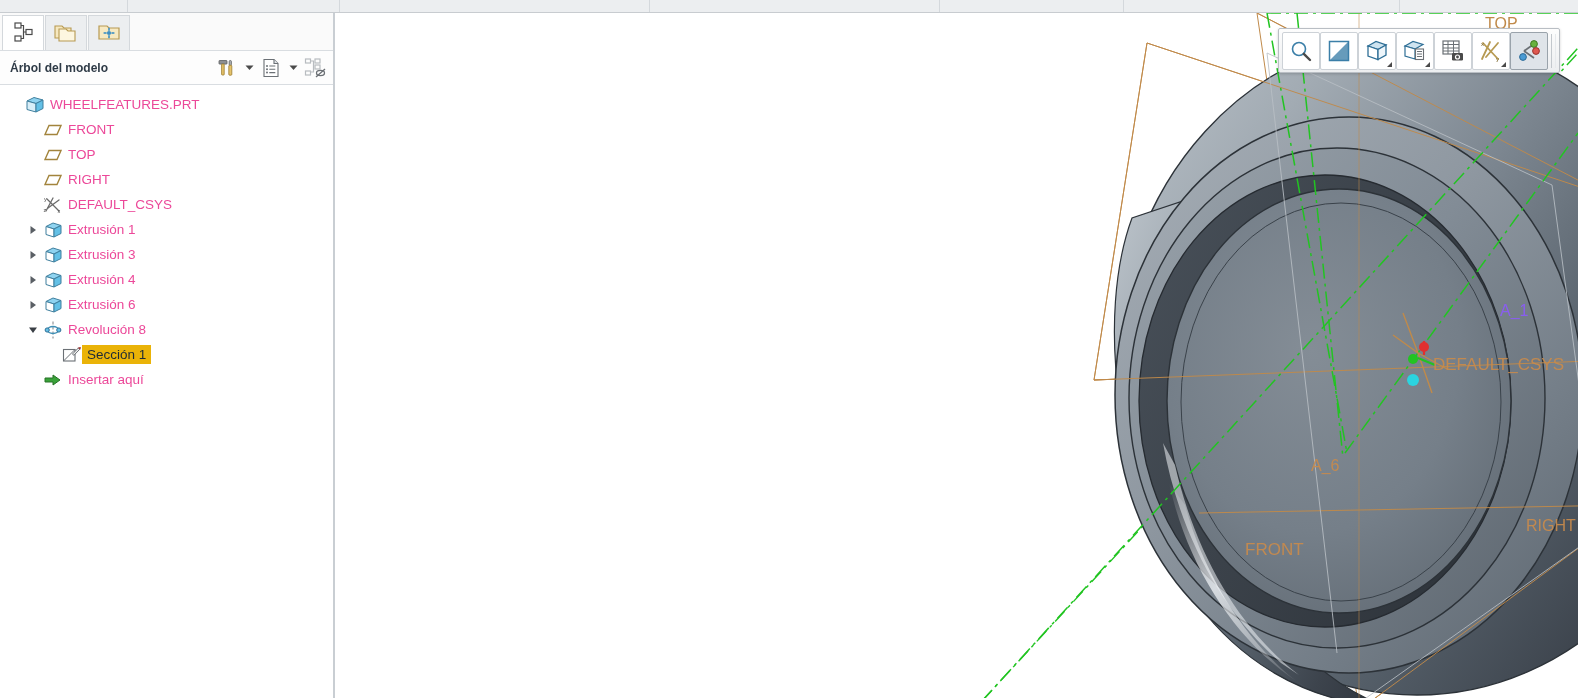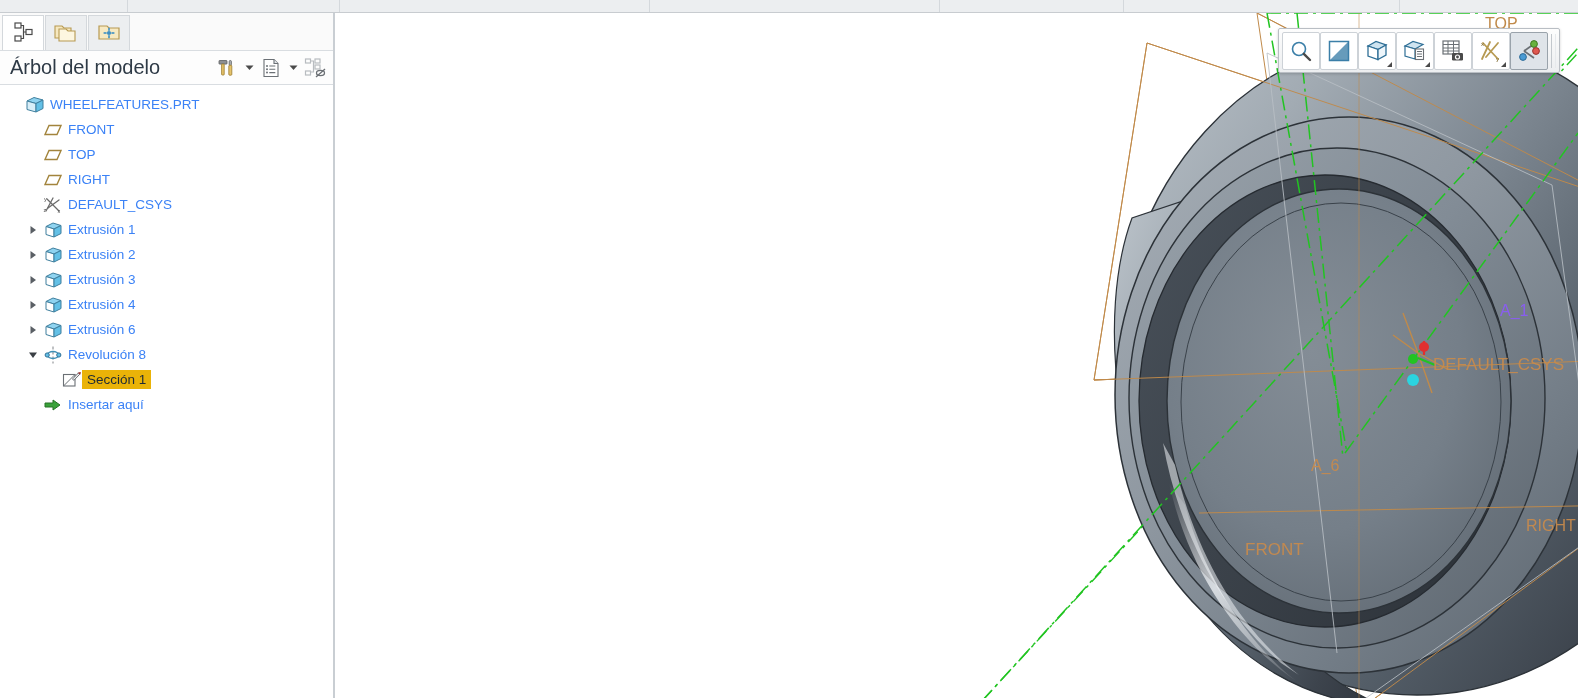--- a/index.html
+++ b/index.html
@@ -56,36 +56,36 @@
   .tab.inactive { background: #eceef0; border-color: #d4d8dc; }
   .tab.active { background: #ffffff; border-color: #d4d8dc; position: relative; z-index: 3; }
 
   #tree-header {
     height: 34px;
     display: flex; align-items: center;
     padding: 0 6px 0 10px;
     background: #fdfdfd;
     border-bottom: 1px solid #d9dde1;
   }
-  #tree-title { font-size: 20px; font-weight: normal; color: #2e3a46; white-space: nowrap; }
+  #tree-title { font-size: 12px; font-weight: bold; color: #2e3a46; white-space: nowrap; }
   #tree-header-tools { margin-left: auto; display: flex; align-items: center; gap: 3px; }
   .hdr-btn { width: 24px; height: 26px; display: flex; align-items: center; justify-content: center; cursor: pointer; }
   .hdr-caret { width: 14px; height: 26px; display: flex; align-items: center; justify-content: center; cursor: pointer; }
 
   #tree-body { flex: 1; overflow: hidden; background: #ffffff; padding-top: 7px; }
   .tree-row {
     display: flex; align-items: center;
     height: 25px;
     padding-left: 6px;
     white-space: nowrap;
     cursor: default;
   }
   .tw { width: 18px; height: 25px; display: flex; align-items: center; justify-content: center; cursor: pointer; flex: 0 0 18px; }
   .tree-icon { width: 22px; height: 25px; display: flex; align-items: center; justify-content: center; flex: 0 0 22px; }
-  .tree-label { font-size: 13.5px; color: #3b82f6; padding-left: 4px; }
+  .tree-label { font-size: 13.5px; color: #ec4899; padding-left: 4px; }
   .tree-label.selected { background: #eab308; color: #1e2a36; padding: 2px 5px; }
   .ind-0 { margin-left: 0; }
   .ind-1 { margin-left: 18px; }
   .ind-2 { margin-left: 36px; }
 
   
   #viewport {
     position: absolute; left: 337px; top: 13px;
     width: 1241px; height: 685px;
     background: #ffffff;
@@ -311,36 +311,20 @@
               <path d="M2.5 1 L8 5 L2.5 9 Z" fill="#5a5f65"></path>
             </svg>
           </span>
           <span class="tree-icon">
             <svg width="20" height="20" viewBox="0 0 20 20">
               <path d="M3 6.5 L10 3 L18 5.5 L11 9 Z" fill="#8fd3f0" stroke="#3f7f9e" stroke-width="1"></path>
               <path d="M3 6.5 L11 9 L11 17 L3 14.5 Z" fill="#ffffff" stroke="#3f7f9e" stroke-width="1"></path>
               <path d="M11 9 L18 5.5 L18 13.5 L11 17 Z" fill="#63c0e6" stroke="#3f7f9e" stroke-width="1"></path>
             </svg>
           </span>
-          <span class="tree-label">Extrusión 2</span>
-        </div>
-        <div class="tree-row">
-          <span class="ind-1"></span>
-          <span class="tw">
-            <svg width="10" height="10" viewBox="0 0 10 10">
-              <path d="M2.5 1 L8 5 L2.5 9 Z" fill="#5a5f65"></path>
-            </svg>
-          </span>
-          <span class="tree-icon">
-            <svg width="20" height="20" viewBox="0 0 20 20">
-              <path d="M3 6.5 L10 3 L18 5.5 L11 9 Z" fill="#8fd3f0" stroke="#3f7f9e" stroke-width="1"></path>
-              <path d="M3 6.5 L11 9 L11 17 L3 14.5 Z" fill="#ffffff" stroke="#3f7f9e" stroke-width="1"></path>
-              <path d="M11 9 L18 5.5 L18 13.5 L11 17 Z" fill="#63c0e6" stroke="#3f7f9e" stroke-width="1"></path>
-            </svg>
-          </span>
           <span class="tree-label">Extrusión 3</span>
         </div>
         <div class="tree-row">
           <span class="ind-1"></span>
           <span class="tw">
             <svg width="10" height="10" viewBox="0 0 10 10">
               <path d="M2.5 1 L8 5 L2.5 9 Z" fill="#5a5f65"></path>
             </svg>
           </span>
           <span class="tree-icon">

